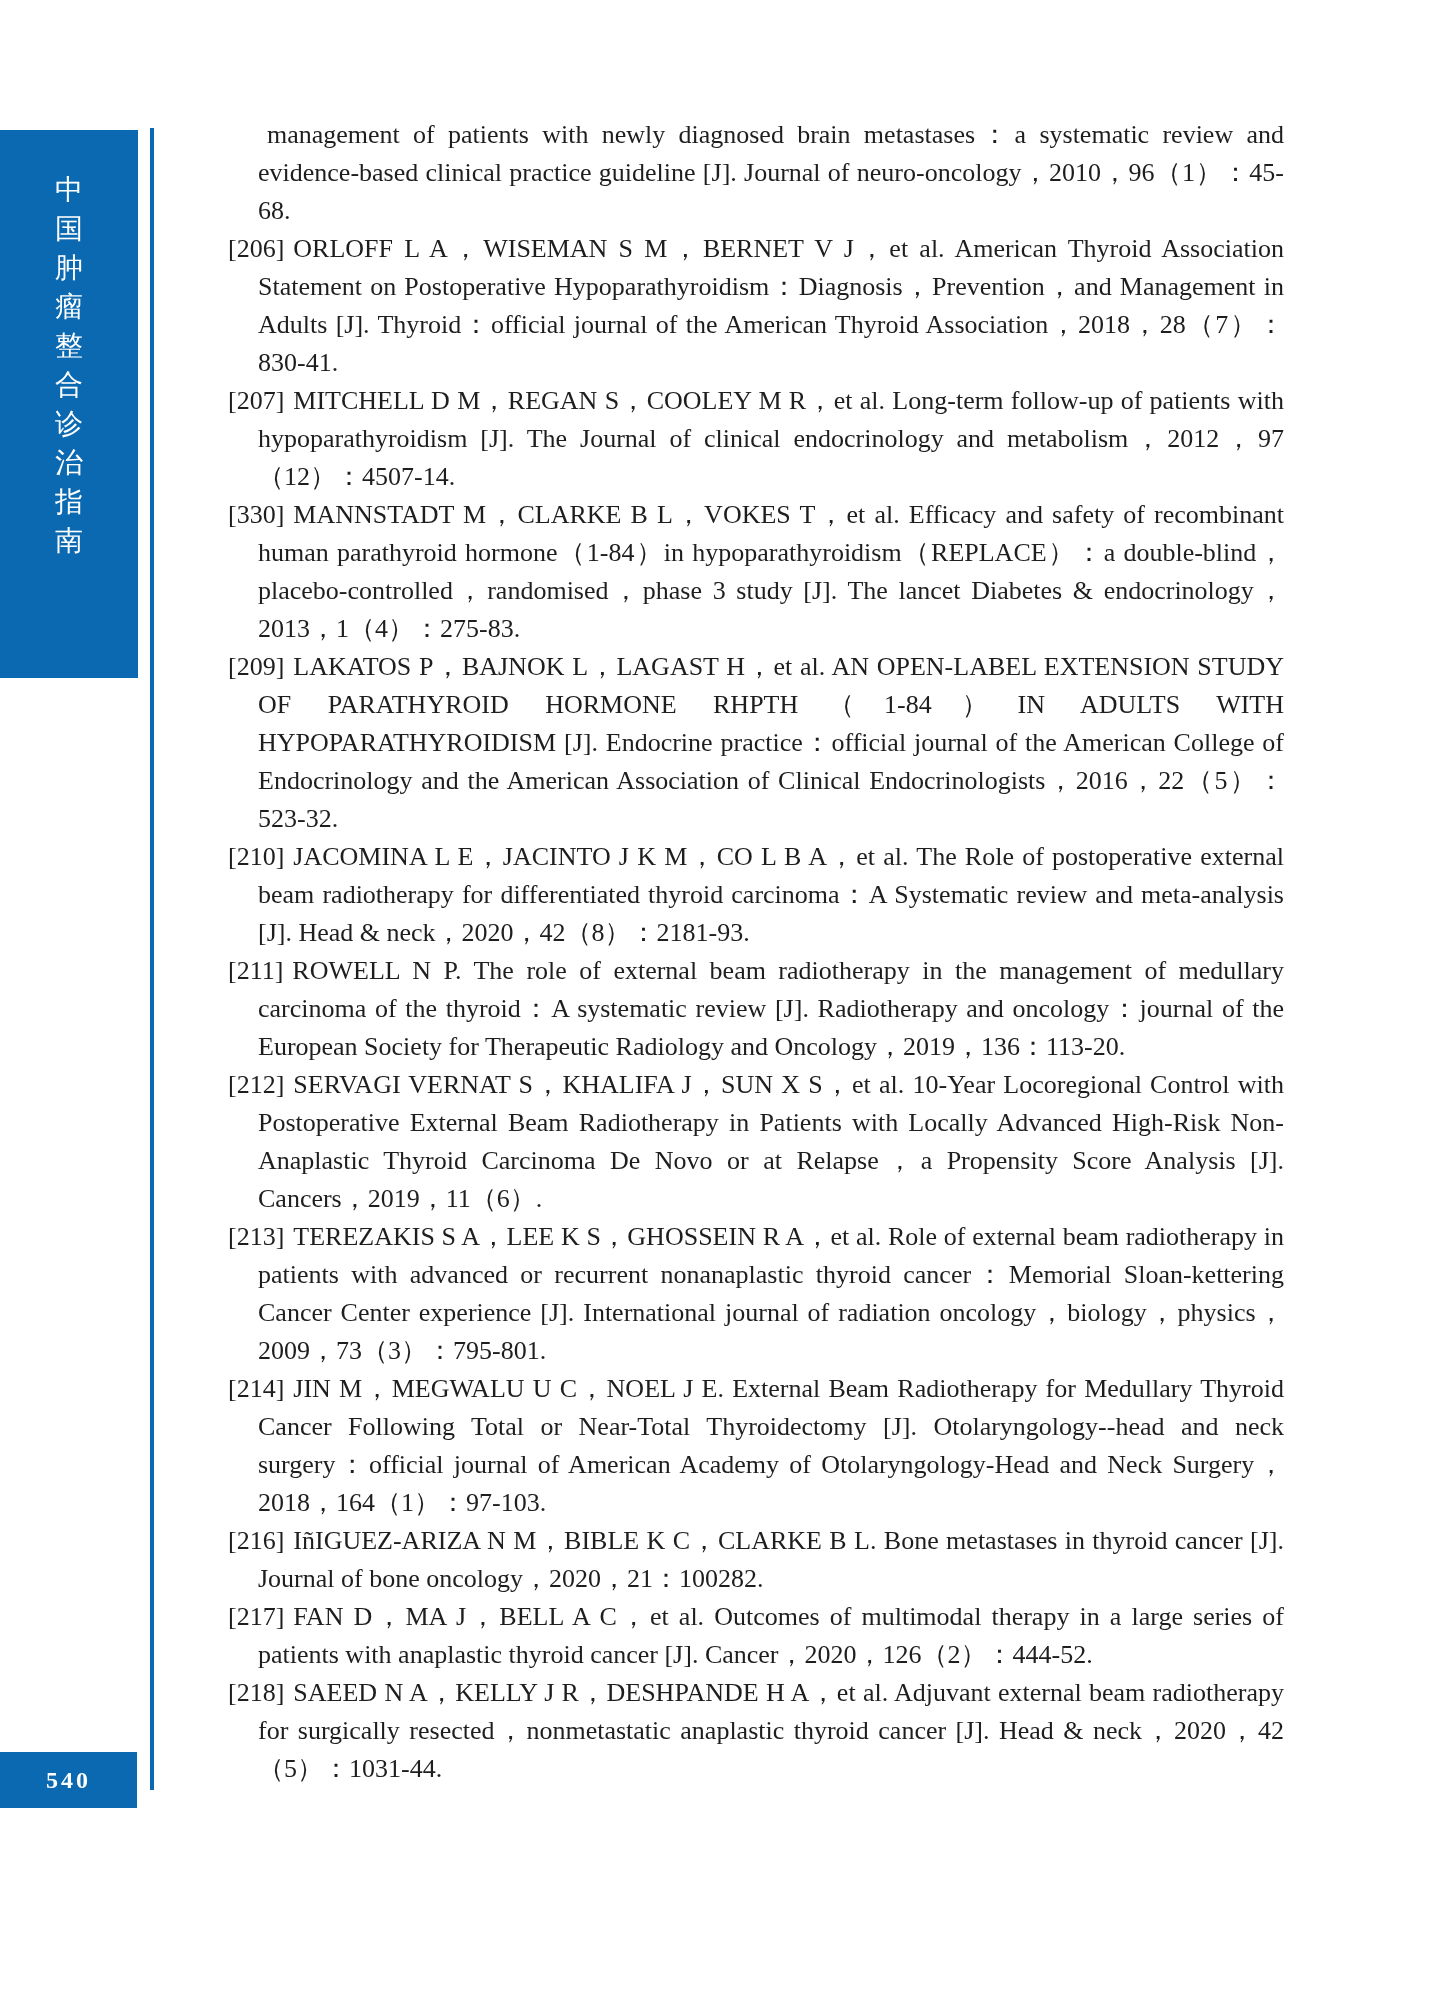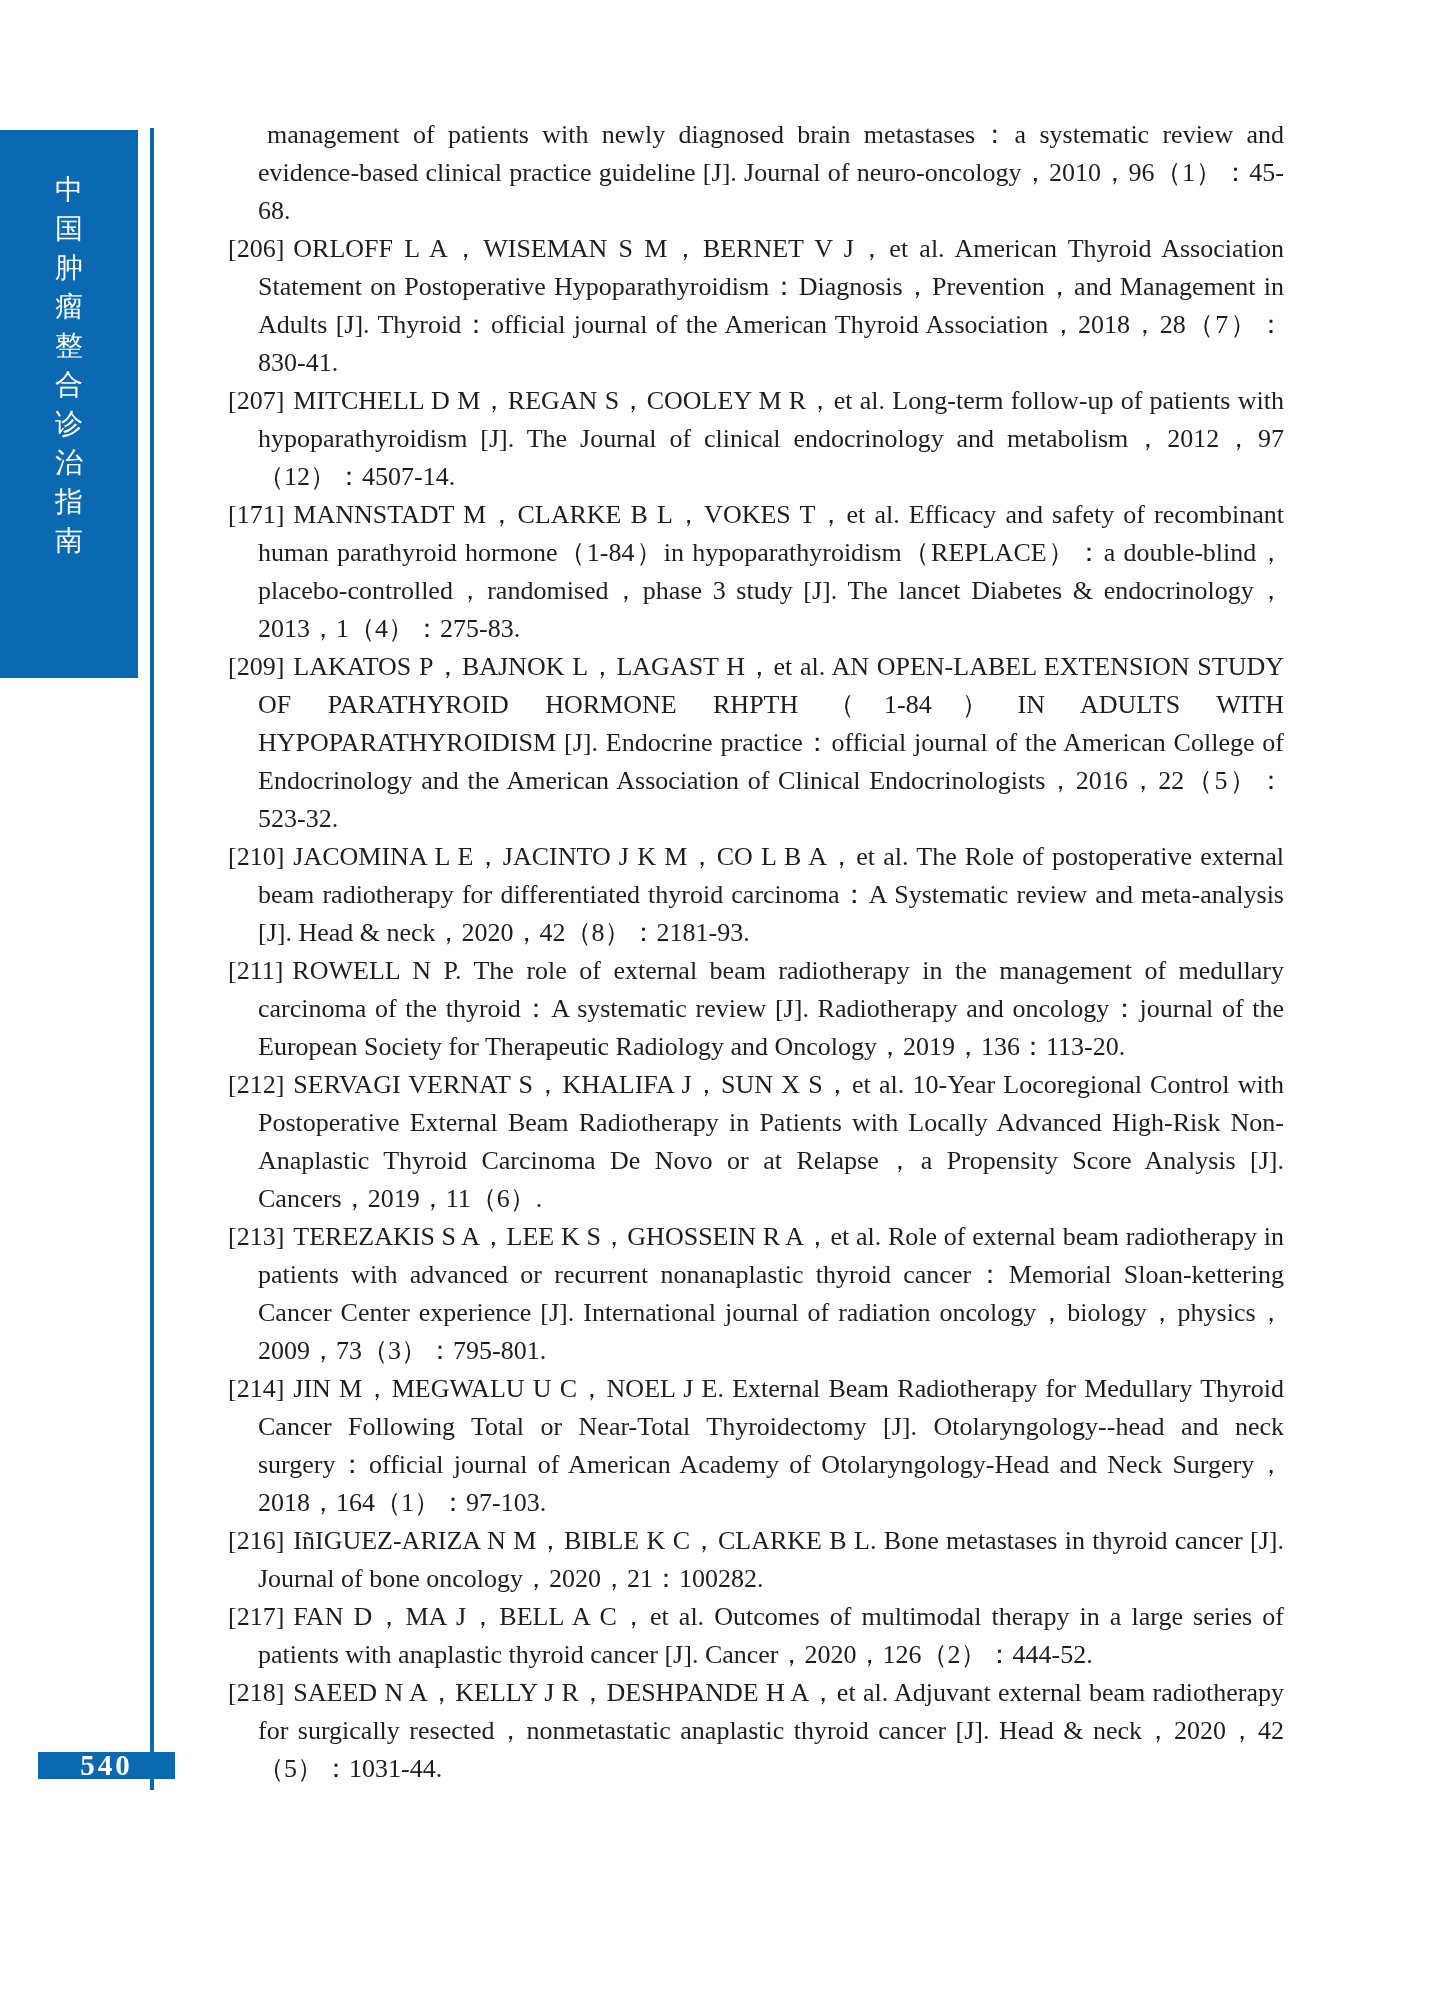--- a/index.html
+++ b/index.html
@@ -38,31 +38,30 @@
     top: 128px;
     width: 4px;
     height: 1662px;
     background: var(--accent, #0b69b2);
   }
   .page-badge {
     position: absolute;
     left: 0;
     top: 1752px;
     width: 137px;
-    height: 27px;
+    height: 56px;
     background: var(--accent, #0b69b2);
     color: #ffffff;
     display: flex;
     align-items: center;
     justify-content: center;
-    font-size: 29px;
+    font-size: 24px;
     font-weight: bold;
     letter-spacing: 3px;
     font-family: "Liberation Serif", "DejaVu Serif", serif;
-    margin-left: 38px;
   }
   .refs-wrap {
     position: absolute;
     left: 228px;
     top: 116px;
     width: 1056px;
   }
   .refs {
     list-style: none;
     margin: 0;
@@ -106,21 +105,21 @@
 
   <div class="page-badge">
     <span>540</span>
   </div>
 
   <main class="refs-wrap">
     <ol class="refs">
         <li class="ref continuation"><span class="ref-label"></span><span class="ref-text">management of patients with newly diagnosed brain metastases：a systematic review and evidence-based clinical practice guideline [J]. Journal of neuro-oncology，2010，96（1）：45-68.</span></li>
         <li class="ref"><span class="ref-label">[206]</span><span class="ref-text">ORLOFF L A，WISEMAN S M，BERNET V J，et al. American Thyroid Association Statement on Postoperative Hypoparathyroidism：Diagnosis，Prevention，and Management in Adults [J]. Thyroid：official journal of the American Thyroid Association，2018，28（7）：830-41.</span></li>
         <li class="ref"><span class="ref-label">[207]</span><span class="ref-text">MITCHELL D M，REGAN S，COOLEY M R，et al. Long-term follow-up of patients with hypoparathyroidism [J]. The Journal of clinical endocrinology and metabolism，2012，97（12）：4507-14.</span></li>
-        <li class="ref"><span class="ref-label">[171]</span><span class="ref-text">MANNSTADT M，CLARKE B L，VOKES T，et al. Efficacy and safety of recombinant human parathyroid hormone（1-84）in hypoparathyroidism（REPLACE）：a double-blind，placebo-controlled，randomised，phase 3 study [J]. The lancet Diabetes &amp; endocrinology，2013，1（4）：275-83.</span></li>
+        <li class="ref"><span class="ref-label">[330]</span><span class="ref-text">MANNSTADT M，CLARKE B L，VOKES T，et al. Efficacy and safety of recombinant human parathyroid hormone（1-84）in hypoparathyroidism（REPLACE）：a double-blind，placebo-controlled，randomised，phase 3 study [J]. The lancet Diabetes &amp; endocrinology，2013，1（4）：275-83.</span></li>
         <li class="ref"><span class="ref-label">[209]</span><span class="ref-text">LAKATOS P，BAJNOK L，LAGAST H，et al. AN OPEN-LABEL EXTENSION STUDY OF PARATHYROID HORMONE RHPTH（1-84）IN ADULTS WITH HYPOPARATHYROIDISM [J]. Endocrine practice：official journal of the American College of Endocrinology and the American Association of Clinical Endocrinologists，2016，22（5）：523-32.</span></li>
         <li class="ref"><span class="ref-label">[210]</span><span class="ref-text">JACOMINA L E，JACINTO J K M，CO L B A，et al. The Role of postoperative external beam radiotherapy for differentiated thyroid carcinoma：A Systematic review and meta-analysis [J]. Head &amp; neck，2020，42（8）：2181-93.</span></li>
         <li class="ref"><span class="ref-label">[211]</span><span class="ref-text">ROWELL N P. The role of external beam radiotherapy in the management of medullary carcinoma of the thyroid：A systematic review [J]. Radiotherapy and oncology：journal of the European Society for Therapeutic Radiology and Oncology，2019，136：113-20.</span></li>
         <li class="ref"><span class="ref-label">[212]</span><span class="ref-text">SERVAGI VERNAT S，KHALIFA J，SUN X S，et al. 10-Year Locoregional Control with Postoperative External Beam Radiotherapy in Patients with Locally Advanced High-Risk Non-Anaplastic Thyroid Carcinoma De Novo or at Relapse，a Propensity Score Analysis [J]. Cancers，2019，11（6）.</span></li>
         <li class="ref"><span class="ref-label">[213]</span><span class="ref-text">TEREZAKIS S A，LEE K S，GHOSSEIN R A，et al. Role of external beam radiotherapy in patients with advanced or recurrent nonanaplastic thyroid cancer：Memorial Sloan-kettering Cancer Center experience [J]. International journal of radiation oncology，biology，physics，2009，73（3）：795-801.</span></li>
         <li class="ref"><span class="ref-label">[214]</span><span class="ref-text">JIN M，MEGWALU U C，NOEL J E. External Beam Radiotherapy for Medullary Thyroid Cancer Following Total or Near-Total Thyroidectomy [J]. Otolaryngology--head and neck surgery：official journal of American Academy of Otolaryngology-Head and Neck Surgery，2018，164（1）：97-103.</span></li>
         <li class="ref"><span class="ref-label">[216]</span><span class="ref-text">IñIGUEZ-ARIZA N M，BIBLE K C，CLARKE B L. Bone metastases in thyroid cancer [J]. Journal of bone oncology，2020，21：100282.</span></li>
         <li class="ref"><span class="ref-label">[217]</span><span class="ref-text">FAN D，MA J，BELL A C，et al. Outcomes of multimodal therapy in a large series of patients with anaplastic thyroid cancer [J]. Cancer，2020，126（2）：444-52.</span></li>
         <li class="ref"><span class="ref-label">[218]</span><span class="ref-text">SAEED N A，KELLY J R，DESHPANDE H A，et al. Adjuvant external beam radiotherapy for surgically resected，nonmetastatic anaplastic thyroid cancer [J]. Head &amp; neck，2020，42（5）：1031-44.</span></li>
       </ol>

